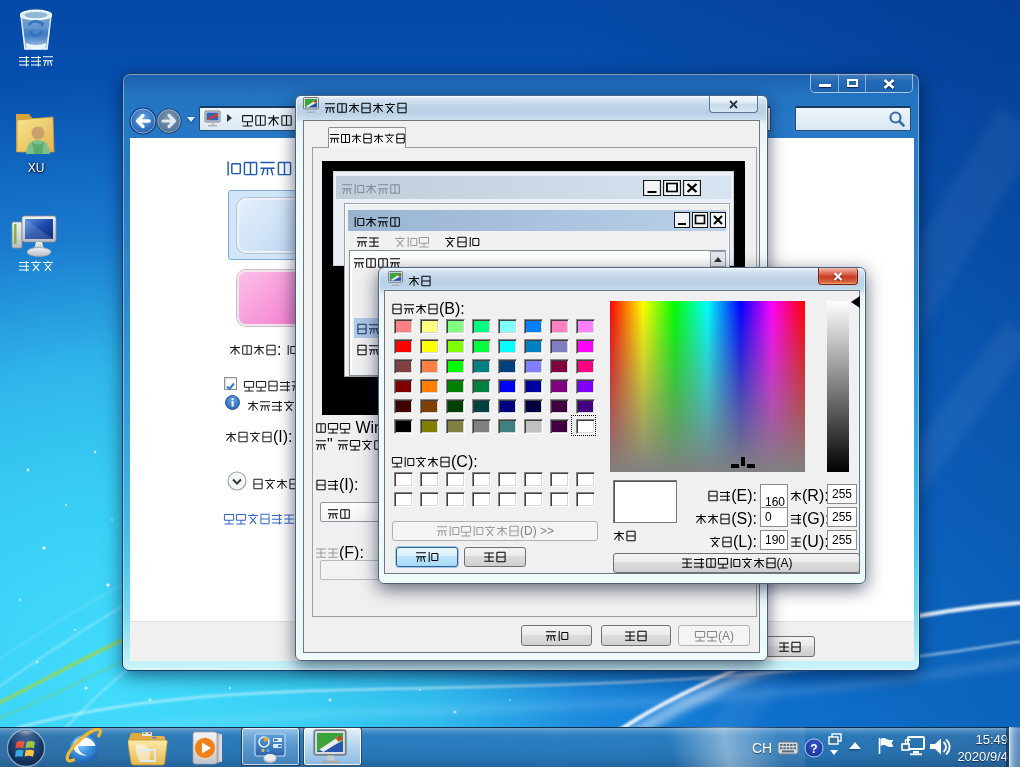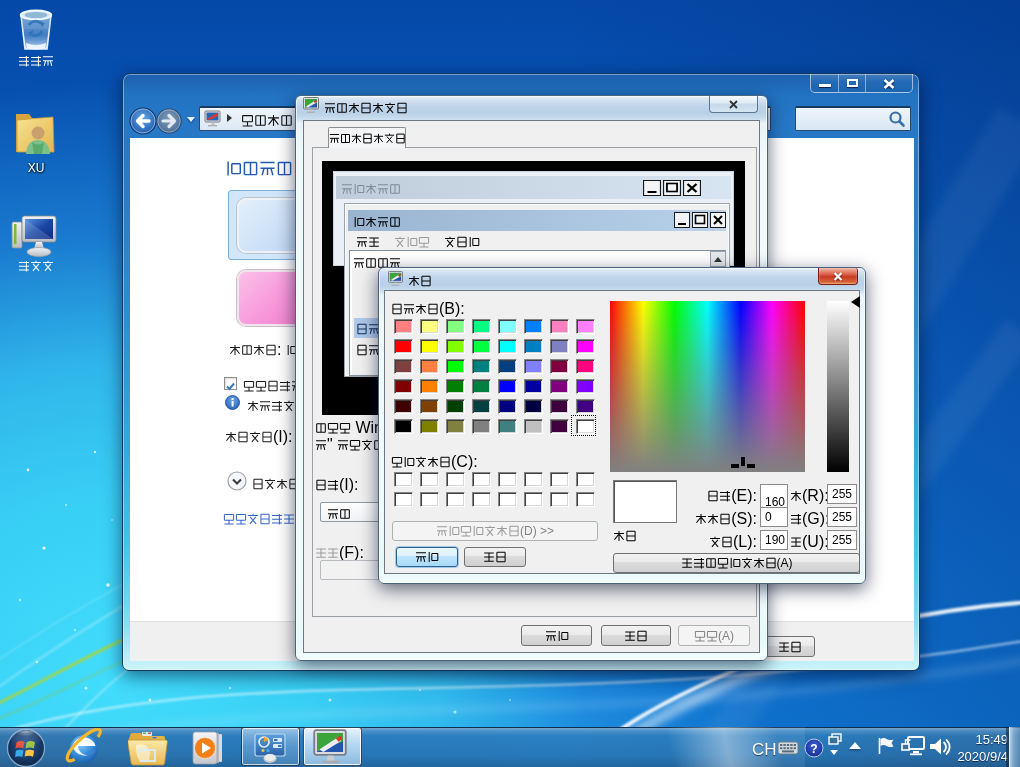--- a/index.html
+++ b/index.html
@@ -871,21 +871,21 @@
 <div class="ab" style="left:303px;top:727px;width:59px;height:39px;border-radius:3px;border:1px solid rgba(10,30,50,.75);box-shadow:inset 0 0 0 1px rgba(255,255,255,.85);background:linear-gradient(180deg,rgba(245,250,255,.92),rgba(200,228,248,.85) 50%,rgba(160,200,235,.85))"></div>
 <svg class="ab" style="left:313px;top:729px" width="40" height="36" viewBox="0 0 20 18">
 <rect x="0.6" y="0.6" width="15.8" height="12.3" rx="1" fill="#d8dce0" stroke="#787f86" stroke-width=".9"></rect>
 <rect x="2" y="2" width="13" height="9.5" fill="#2456b0"></rect>
 <path d="M2 2 h13 v4.2 l-13 5 z" fill="#3ba53c"></path>
 <path d="M3.2 10.3 L12.6 4 L14 6 L5.2 11.5 Z" fill="#ececf2"></path>
 <path d="M11.4 4.8 L13.6 3.2 L14.8 4.9 L12.8 6.4 Z" fill="#cc4024"></path>
 <path d="M6.8 16.6 h4.2 l-.7 -3.3 h-2.9 z" fill="#c8ccd0"></path>
     <rect x="4.6" y="15.8" width="8.6" height="1.3" fill="#a8acb0"></rect>
 </svg>
-<div class="ab" style="left:752px;top:740px;color:#fff;font-size:17px;text-shadow:0 1px 1px rgba(0,0,30,.6)">CH</div>
+<div class="ab" style="left:752px;top:740px;color:#fff;font-size:14px;text-shadow:0 1px 1px rgba(0,0,30,.6)">CH</div>
 <svg class="ab" style="left:777px;top:741px" width="22" height="14" viewBox="0 0 22 14">
 <rect x="1" y="1" width="20" height="12" rx="2" fill="#d4dce2" stroke="#6a7a88" stroke-width="1"></rect>
 <g fill="#5a6a78">
       <rect x="3" y="3" width="2.4" height="2"></rect>
       <rect x="6.4" y="3" width="2.4" height="2"></rect>
       <rect x="9.8" y="3" width="2.4" height="2"></rect>
       <rect x="13.2" y="3" width="2.4" height="2"></rect>
       <rect x="16.6" y="3" width="2.4" height="2"></rect>
 <rect x="3" y="6.2" width="2.4" height="2"></rect>
       <rect x="6.4" y="6.2" width="2.4" height="2"></rect>

